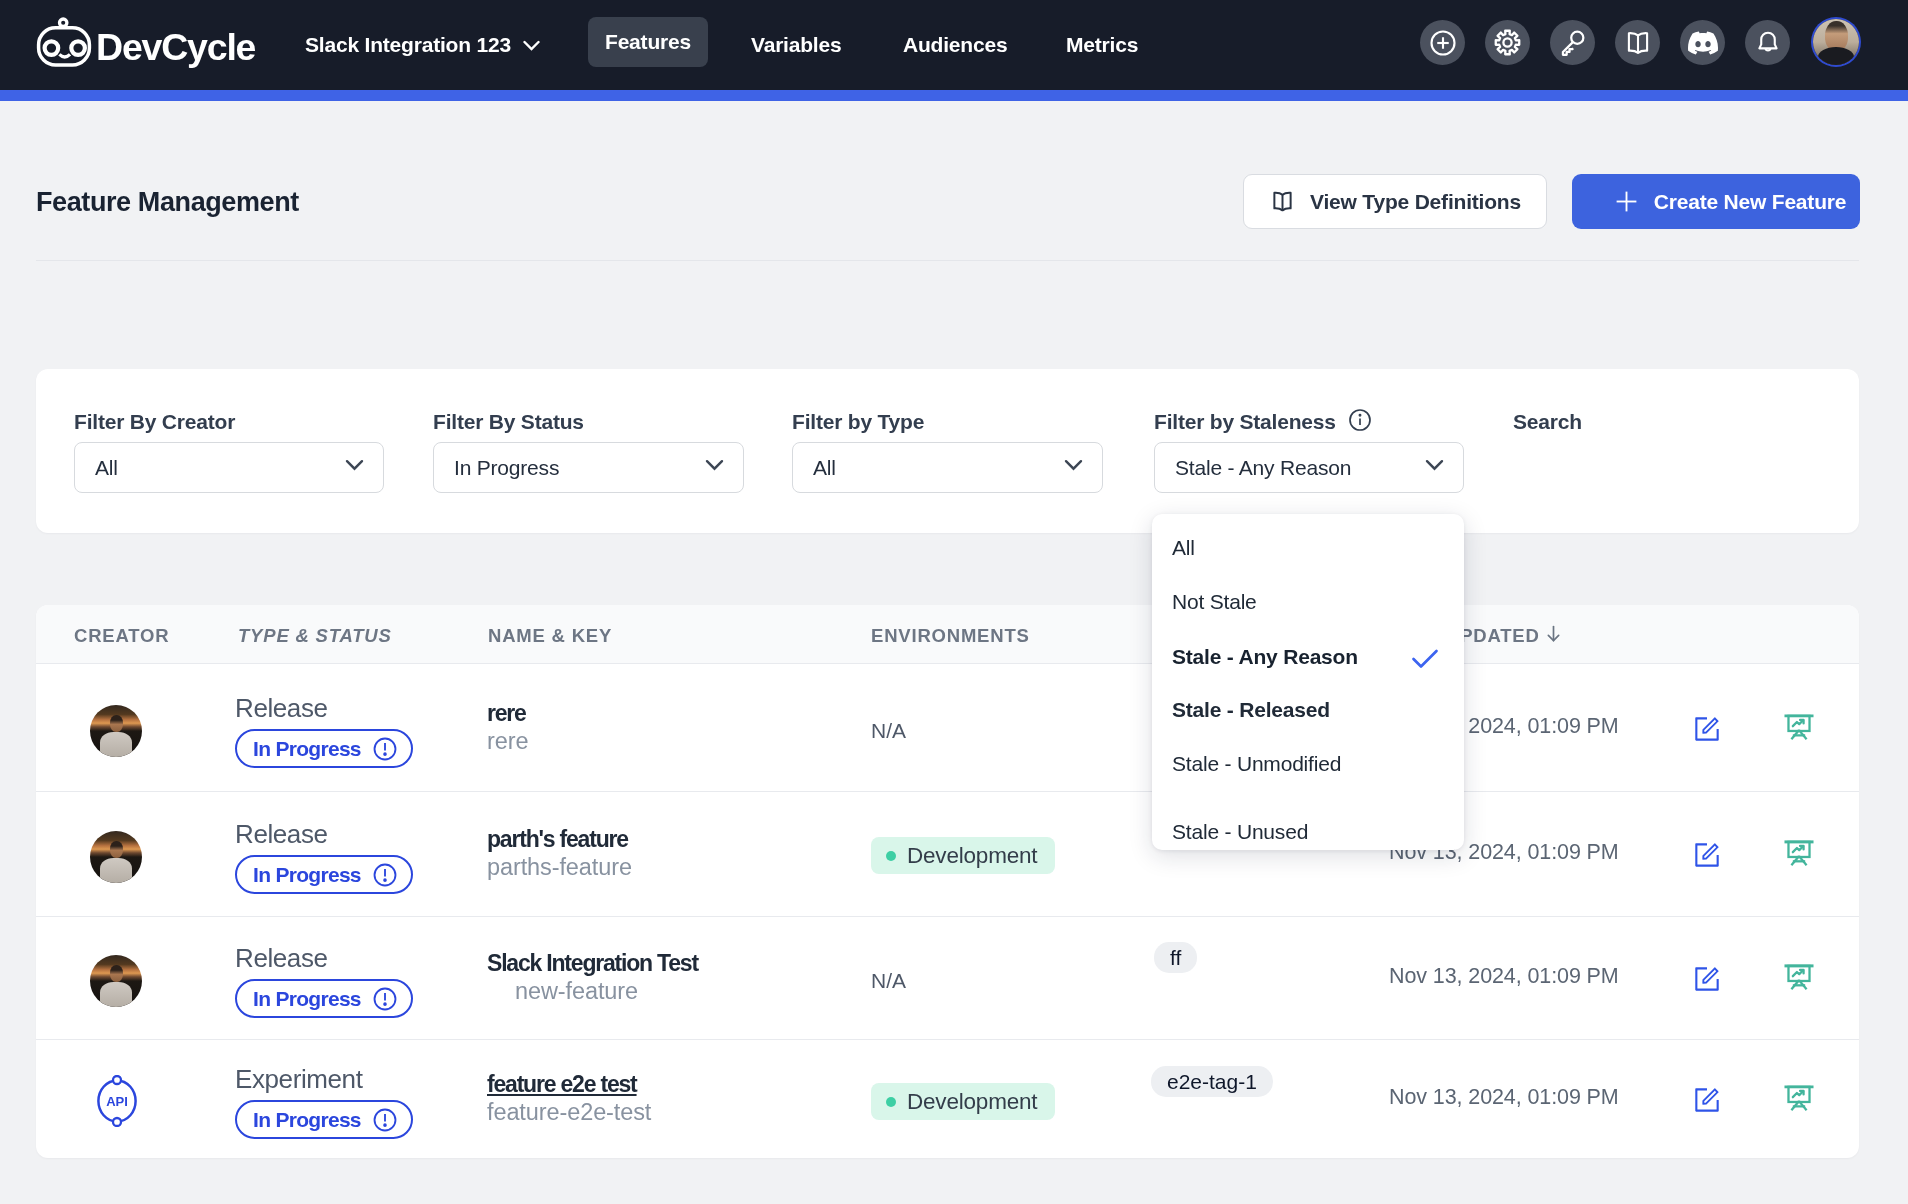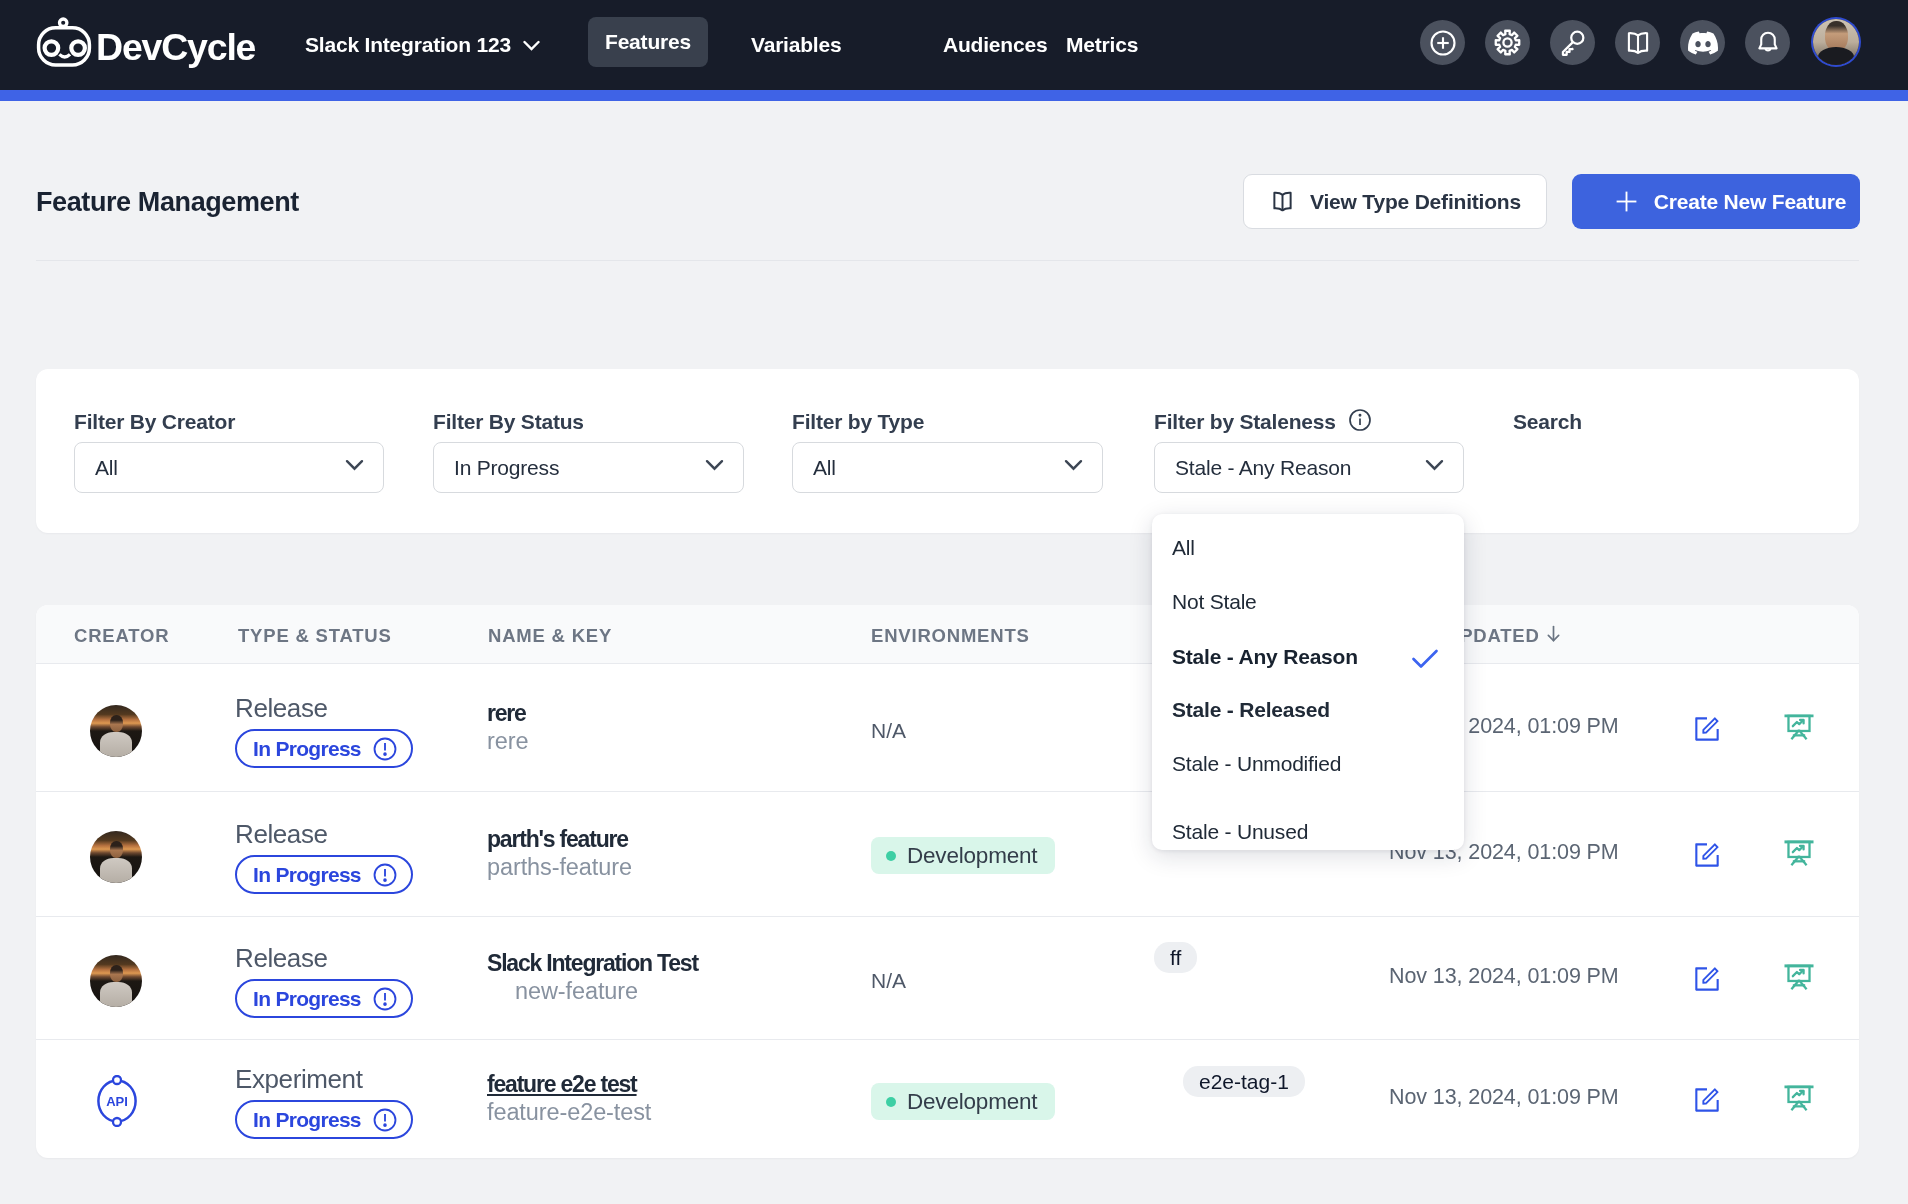--- a/index.html
+++ b/index.html
@@ -93,21 +93,21 @@
   <svg width="17" height="11" viewBox="0 0 17 11">
       <path d="M1.5 2 L8.5 9 L15.5 2" stroke="#fff" stroke-width="2.4" fill="none" stroke-linecap="round"></path>
     </svg>
 </div>
 <div id="featpill" class="abs">
     <span class="navtxt">Features</span>
   </div>
 <div class="abs navlink" style="left:751px;">
     <span class="navtxt">Variables</span>
   </div>
-<div class="abs navlink" style="left:943px;">
+<div class="abs navlink" style="left:903px;">
     <span class="navtxt">Audiences</span>
   </div>
 <div class="abs navlink" style="left:1066px;">
     <span class="navtxt">Metrics</span>
   </div>
 
 <div class="abs circbtn" style="left:1420px;">
   <svg width="30" height="30" viewBox="0 0 24 24" fill="none" stroke="#fff" stroke-width="1.7">
       <circle cx="12" cy="12" r="9.2"></circle>
       <line x1="12" y1="7.4" x2="12" y2="16.6"></line>
@@ -192,21 +192,21 @@
   <div class="abs fsel" style="left:1118px; width:310px;">Stale - Any Reason
     <svg width="19" height="12" viewBox="0 0 19 12">
         <path d="M2 2.2 L9.5 9.7 L17 2.2" stroke="#3c4654" stroke-width="2.4" fill="none" stroke-linecap="round"></path>
       </svg>
   </div>
 </div>
 
 <div id="tcard" class="abs">
   <div id="thead" class="abs"></div>
   <div class="th" style="left:38px;">CREATOR</div>
-  <div class="th" style="left:202px;">TYPE &amp; STATUS</div>
+  <div class="th" style="left:202px;font-style:italic;">TYPE &amp; STATUS</div>
   <div class="th" style="left:452px;">NAME &amp; KEY</div>
   <div class="th" style="left:835px;">ENVIRONMENTS</div>
   <div class="th" style="left:1125px;">TAGS</div>
   <div class="th" style="left:1410px;">UPDATED</div>
   <svg class="th" style="left:1510px; top:19px;" width="15" height="20" viewBox="0 0 16 20" fill="none" stroke="#6a7482" stroke-width="1.8" stroke-linecap="round">
       <line x1="8" y1="2" x2="8" y2="17"></line>
       <path d="M2.5 11.5 L8 17 L13.5 11.5"></path>
     </svg>
 
   <div class="abs" style="left:0;top:186px;width:1823px;height:1px;background:#e8eaee;"></div>
@@ -305,21 +305,21 @@
   <div class="pillb" style="top:495px;">In Progress
     <svg width="24" height="24" viewBox="0 0 22 22" fill="none" stroke="#2b46dd" stroke-width="1.7">
         <circle cx="11" cy="11" r="9.6"></circle>
         <line x1="11" y1="5.6" x2="11" y2="12.4"></line>
         <circle cx="11" cy="15.7" r="0.8" fill="#2b46dd"></circle>
       </svg>
   </div>
   <div class="fname" style="top:466px;text-decoration:underline;">feature e2e test</div>
   <div class="fkey" style="top:495px;">feature-e2e-test</div>
   <div class="devpill" style="top:478px;"><i></i>Development</div>
-  <div class="tag" style="left:1147px; top:461px;">e2e-tag-1</div>
+  <div class="tag" style="left:1115px; top:461px;">e2e-tag-1</div>
   <div class="rdate" style="top:480px;line-height:24px;">Nov 13, 2024, 01:09 PM</div>
   <svg class="icoedit" style="top:480px;" width="30" height="30" viewBox="0 0 1024 1024" fill="#2f54e8">
       <path d="M904 512h-56c-4.4 0-8 3.6-8 8v320H184V184h320c4.4 0 8-3.6 8-8v-56c0-4.4-3.6-8-8-8H144c-17.7 0-32 14.3-32 32v736c0 17.7 14.3 32 32 32h736c17.7 0 32-14.3 32-32V520c0-4.4-3.6-8-8-8z"></path>
       <path d="M355.9 534.9L354 653.8c-.1 8.9 7.1 16.2 16 16.2h.4l118-2.9c2-.1 4-.9 5.4-2.3l415.9-415c3.1-3.1 3.1-8.2 0-11.3L785.4 114.3c-1.6-1.6-3.6-2.3-5.7-2.3s-4.1.8-5.7 2.3l-415.8 415a8.3 8.3 0 0 0-2.3 5.6zm63.5 23.6L779.7 199l45.2 45.1-360.5 359.7-45.7 1.1.7-46.4z"></path>
     </svg>
   <svg class="icochart" style="top:478px;" width="32" height="32" viewBox="0 0 28 28" fill="none" stroke="#43b59c" stroke-width="2" stroke-linecap="square">
     <line x1="2.6" y1="3.4" x2="25.4" y2="3.4" stroke-width="2.6"></line>
     <rect x="4.8" y="3.4" width="18.4" height="13.2"></rect>
     <path d="M8.6 12.4 L12.2 8.8 L14.2 10.6 L17.6 7.2" stroke-linecap="round" stroke-linejoin="round"></path>
     <path d="M14.9 6.9 L18 6.9 L18 10" stroke-linecap="round" stroke-linejoin="round"></path>

